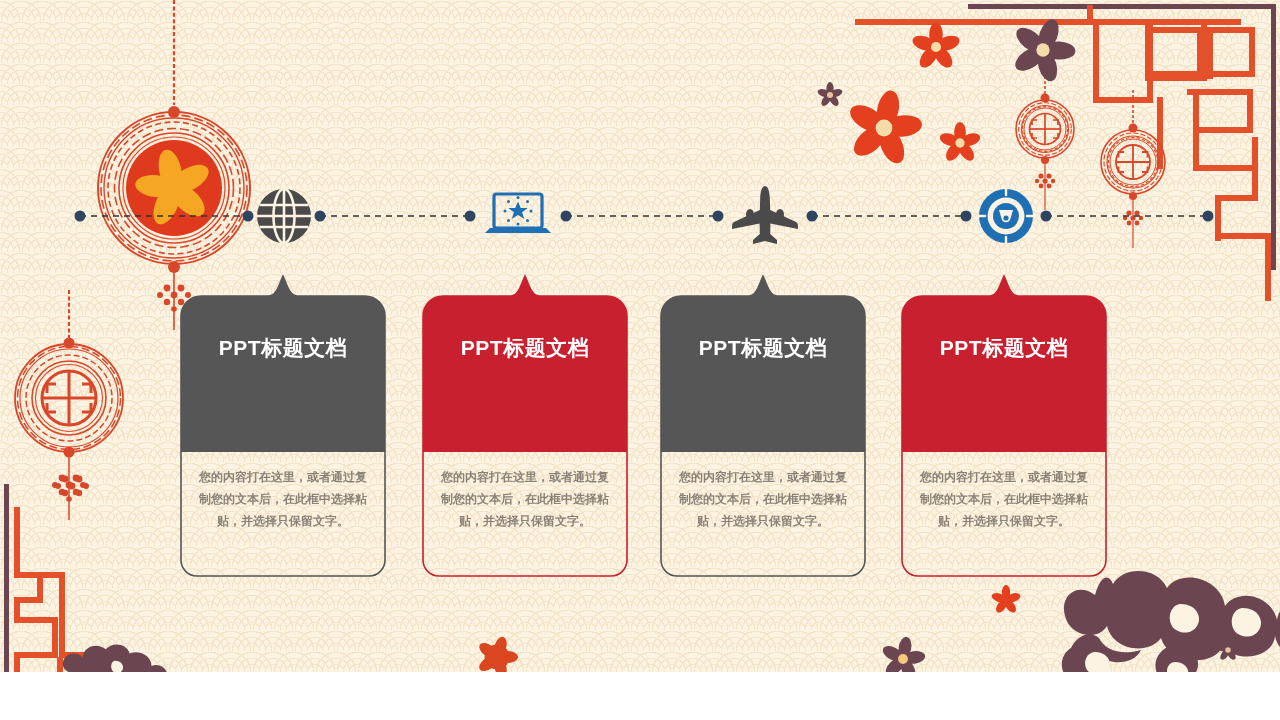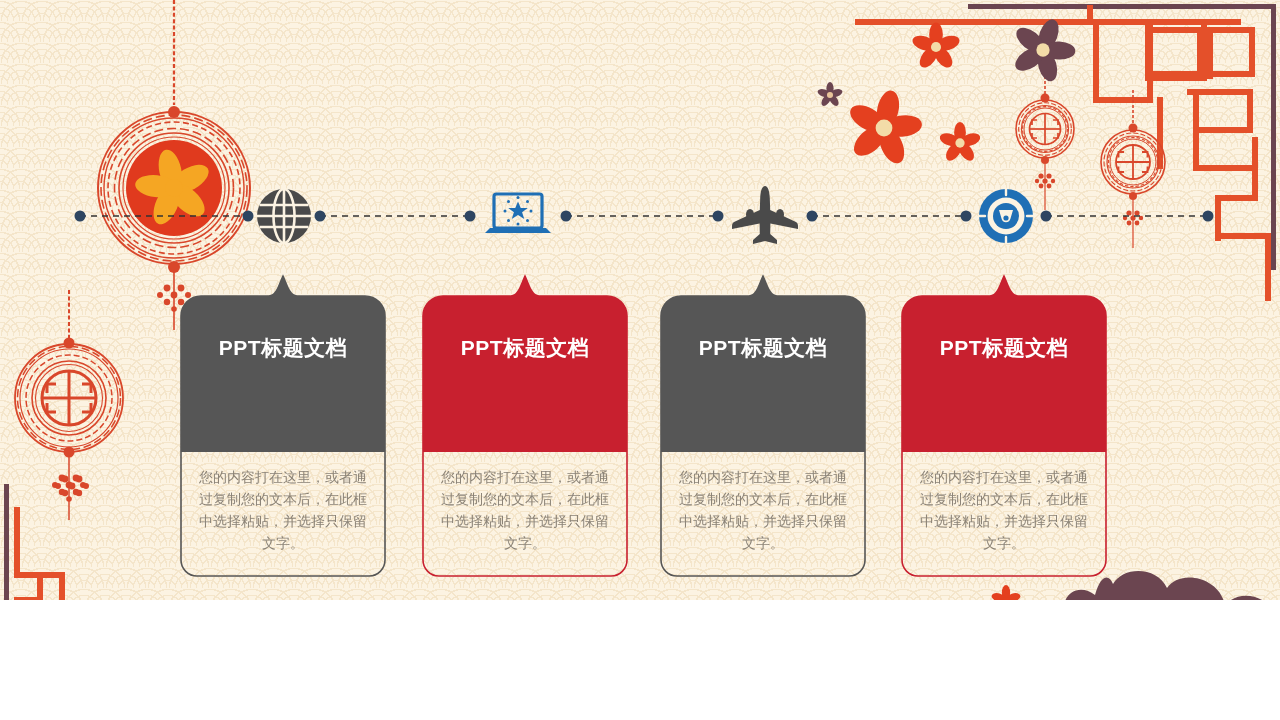--- a/index.html
+++ b/index.html
@@ -1,21 +1,21 @@
 <!DOCTYPE html>
 <html><head>
 <meta charset="utf-8">
 <style>
   * { margin:0; padding:0; box-sizing:border-box; }
   html, body {
     width:1280px; height:720px; overflow:hidden;
     font-family:"Liberation Sans", sans-serif;
   }
   #slide {
-    position:relative; width:1280px; height:600px;
+    position:relative; width:1280px; height:672px;
     background-color:#FCF3E2;
     overflow:hidden;
   }
   
   #bg-pattern {
     position:absolute; inset:0;
     background-image:
       radial-gradient(circle at 50% 100%, transparent 0 7px, #F3E3C6 7px 8.5px, transparent 8.5px 13px, #F3E3C6 13px 14.5px, transparent 14.5px 19px, #F3E3C6 19px 20.5px, transparent 20.5px),
       radial-gradient(circle at 0% 100%, transparent 0 7px, #F3E3C6 7px 8.5px, transparent 8.5px 13px, #F3E3C6 13px 14.5px, transparent 14.5px 19px, #F3E3C6 19px 20.5px, transparent 20.5px),
       radial-gradient(circle at 100% 100%, transparent 0 7px, #F3E3C6 7px 8.5px, transparent 8.5px 13px, #F3E3C6 13px 14.5px, transparent 14.5px 19px, #F3E3C6 19px 20.5px, transparent 20.5px);
@@ -50,22 +50,23 @@
   .card-svg { position:absolute; left:0; top:0; }
   .card-title {
     position:absolute; left:0; top:58px; width:100%;
     text-align:center; color:#FFFFFF;
     font-size:21px; font-weight:bold; letter-spacing:.5px;
     font-family:"Liberation Sans", sans-serif;
   }
   .card-body {
     position:absolute; left:18px; top:190px; width:168px;
     text-align:center; color:#8A8276;
-    font-size:14px; line-height:22px;
+    font-size:12px; line-height:22px;
     font-family:"Liberation Sans", sans-serif;
+    font-weight:bold;
   }
 </style>
 </head>
 <body>
 
 <div id="slide">
 
   <div id="bg-pattern"></div>
 
   <div id="frame-top-right"></div>

